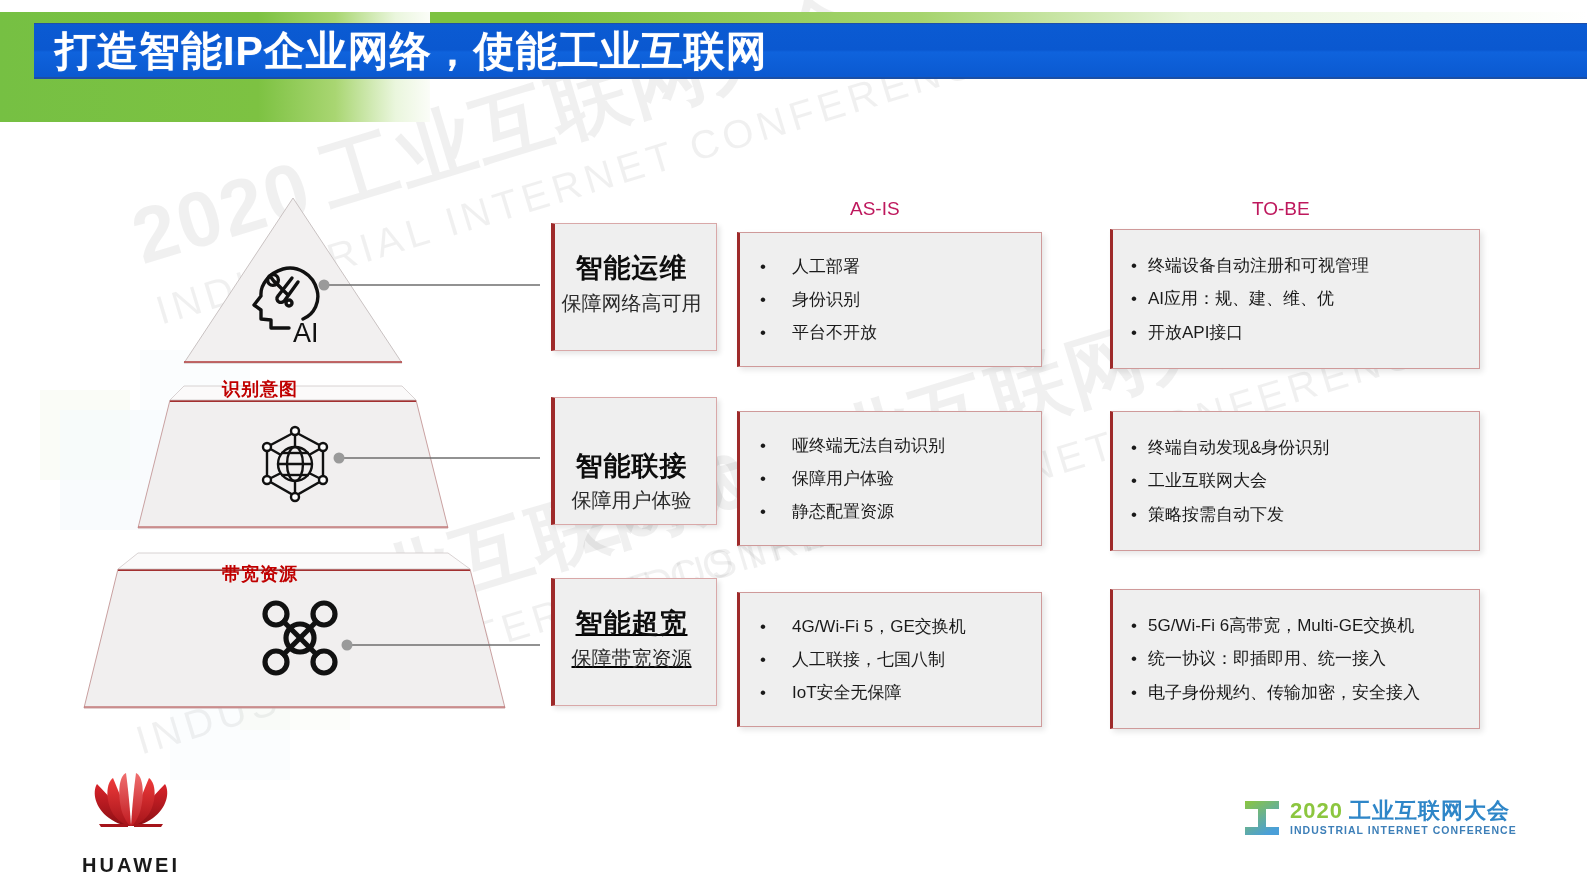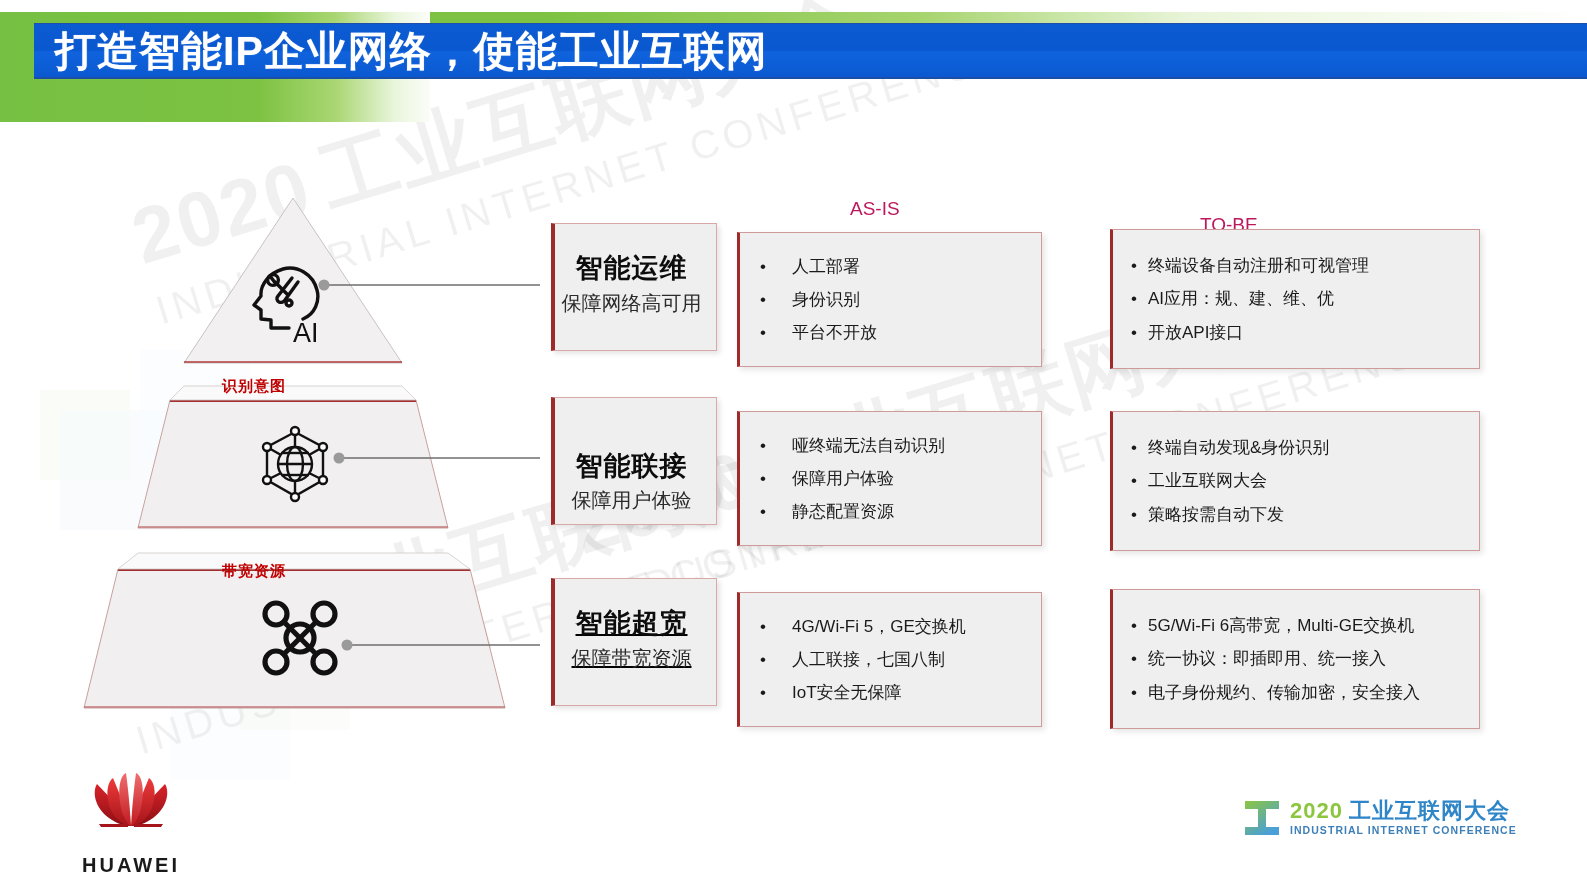--- a/index.html
+++ b/index.html
@@ -75,21 +75,21 @@
   }
 
   
   .pyramid { position: absolute; left: 0; top: 0; z-index: 4; pointer-events: none; }
 
   .tier-label {
     position: absolute;
     z-index: 6;
     color: #c00000;
     font-weight: 700;
-    font-size: 15px;
+    font-size: 18px;
     letter-spacing: 1px;
     white-space: nowrap;
   }
   #tier-label-1 { left: 222px; top: 377px; }
   #tier-label-2 { left: 222px; top: 562px; }
 
   .tier-icon {
     position: absolute;
     z-index: 6;
   }
@@ -100,21 +100,21 @@
   
   .col-head {
     position: absolute;
     z-index: 6;
     font-size: 19px;
     color: #be185d;
     font-weight: 400;
     white-space: nowrap;
   }
   #head-asis { left: 850px; top: 198px; }
-  #head-tobe { left: 1200px; top: 198px; margin-top: 16px; }
+  #head-tobe { left: 1252px; top: 198px; }
 
   
   .label-box {
     position: absolute;
     z-index: 6;
     background: #efefef;
     border: 1px solid #d9a8a8;
     border-left: 4px solid #9e2a2a;
     box-shadow: 3px 3px 5px rgba(0,0,0,0.10);
     display: flex;

